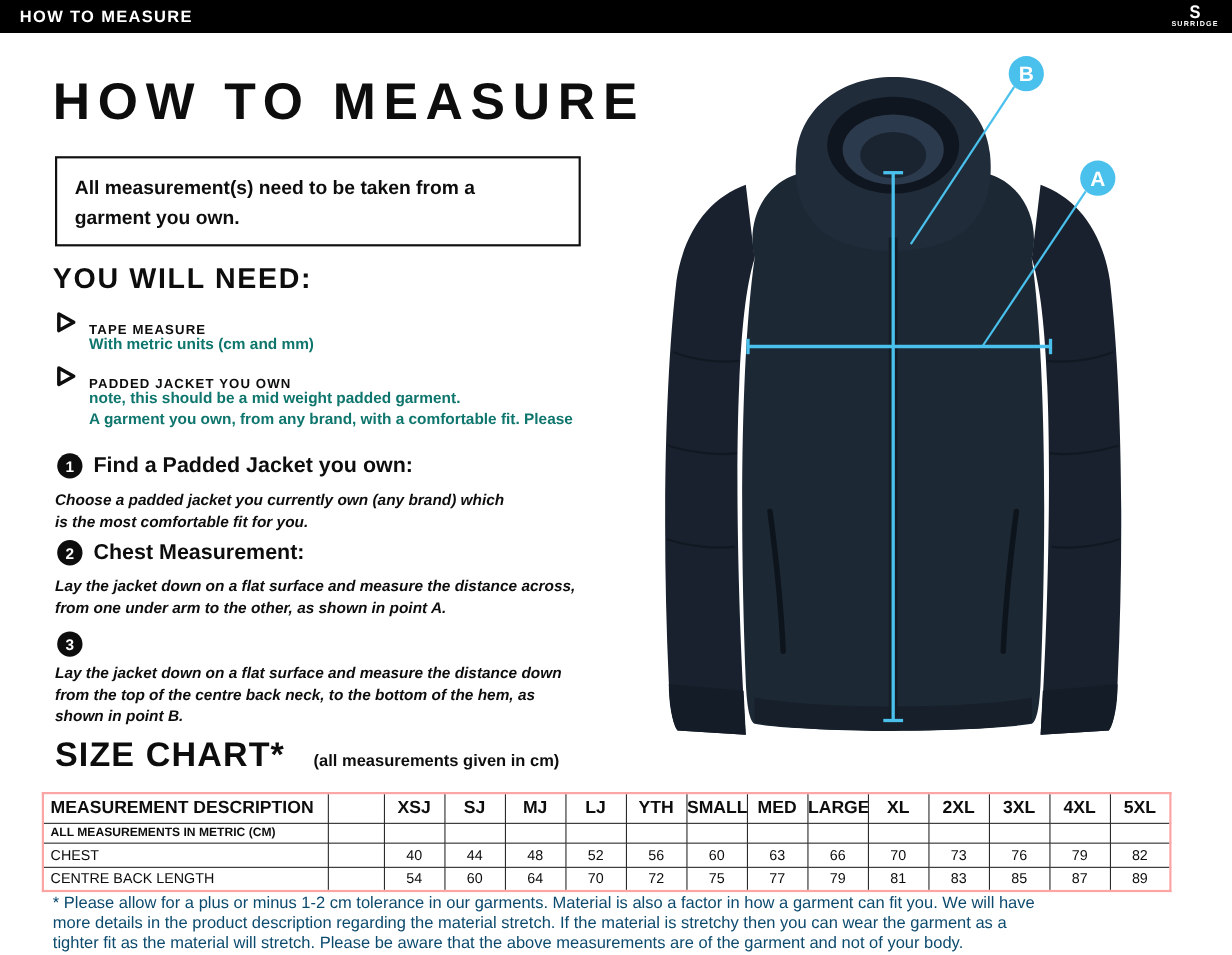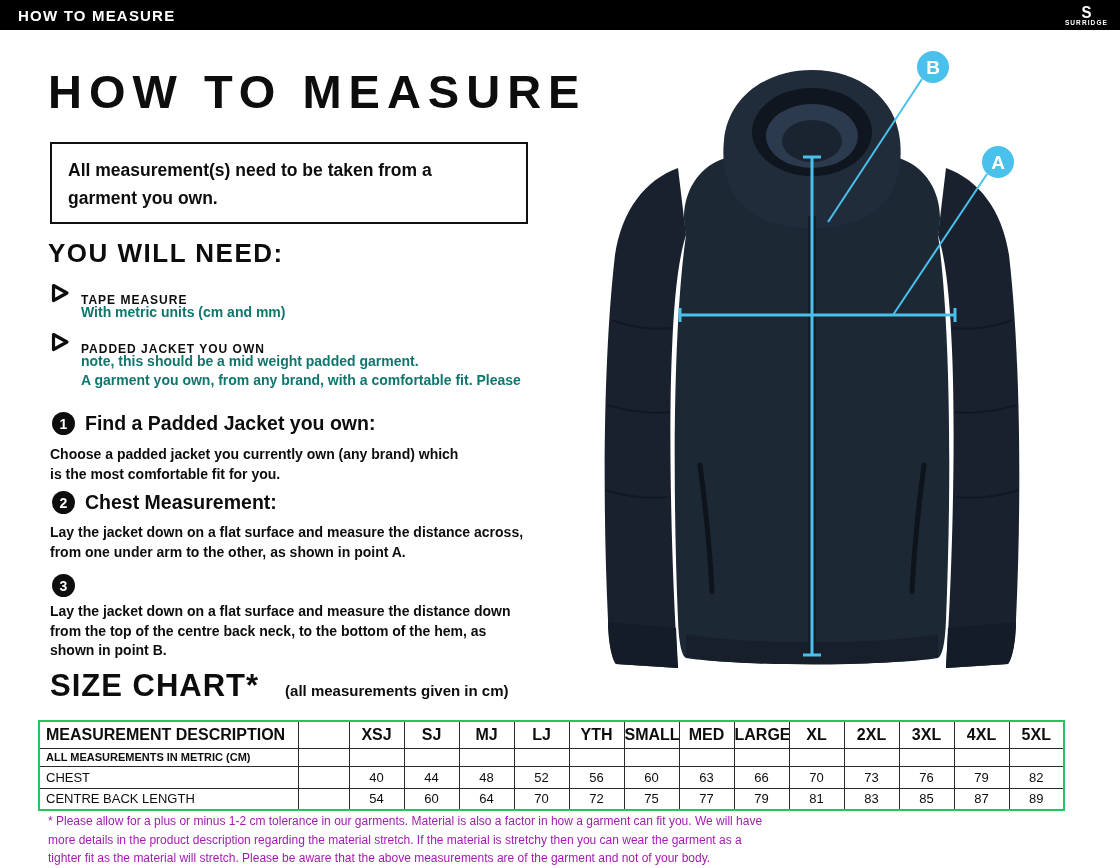--- a/index.html
+++ b/index.html
@@ -37,42 +37,42 @@
   .tri-icon { width: 20px; height: 20px; display: block; }
   .need-desc { position: absolute; left: 50px; font-size: 14px; font-weight: 700; line-height: 19px; color: #0f766e; margin-left: 31px; }
 
   .step-row { position: absolute; left: 52px; display: flex; align-items: center; gap: 10px; }
   .step-num {
     width: 23px; height: 23px; border-radius: 50%; background: #0d0d0d; color: #fff;
     font-size: 14px; font-weight: 700; display: flex; align-items: center; justify-content: center;
     flex: none;
   }
   .step-title { font-size: 19.5px; font-weight: 700; color: #0d0d0d; }
-  .step-desc { position: absolute; left: 50px; font-size: 14px; font-weight: 700; line-height: 19.5px; color: #0d0d0d; }
+  .step-desc { position: absolute; left: 50px; font-size: 14px; font-weight: 700; line-height: 19.5px; color: #0d0d0d; font-style: italic; }
 
   .sc-heading { position: absolute; left: 50px; top: 668px; display: flex; align-items: baseline; gap: 10px; }
   .sc-title { font-size: 31px; font-weight: 800; letter-spacing: 1px; color: #0d0d0d; }
   .sc-sub { font-size: 15px; font-weight: 700; color: #0d0d0d; margin-left: 16px; }
 
   
   .size-table {
     position: absolute; left: 38px; top: 720px; width: 1025px;
     border-collapse: collapse; table-layout: fixed;
   }
   .size-table td {
     border: 1.5px solid #2b2b2b; text-align: center; vertical-align: middle;
     font-size: 13px; color: #0d0d0d; overflow: hidden; white-space: nowrap;
   }
   .size-table tr.hdr td { height: 27px; font-size: 16px; font-weight: 700; }
   .size-table tr.metric td { height: 18px; font-size: 11px; font-weight: 700; }
   .size-table tr.data td { height: 22px; font-weight: 400; }
   .size-table td.lbl { text-align: left; padding-left: 6px; }
-  .size-table { border: 2px solid #22c55e; }
-
-  .footnote { position: absolute; left: 48px; top: 812px; font-size: 12px; font-weight: 400; line-height: 18.5px; color: #a21caf; }
+  .size-table { border: 2px solid #fca5a5; }
+
+  .footnote { position: absolute; left: 48px; top: 812px; font-size: 15px; font-weight: 400; line-height: 18.5px; color: #0c4a6e; }
 
   
   .jacket-wrap { position: absolute; left: 560px; top: 20px; width: 560px; height: 690px; }
 </style>
 </head>
 <body>
 
 <div class="topbar">
   <div class="topbar-title">HOW TO MEASURE</div>
   <div class="brand">

